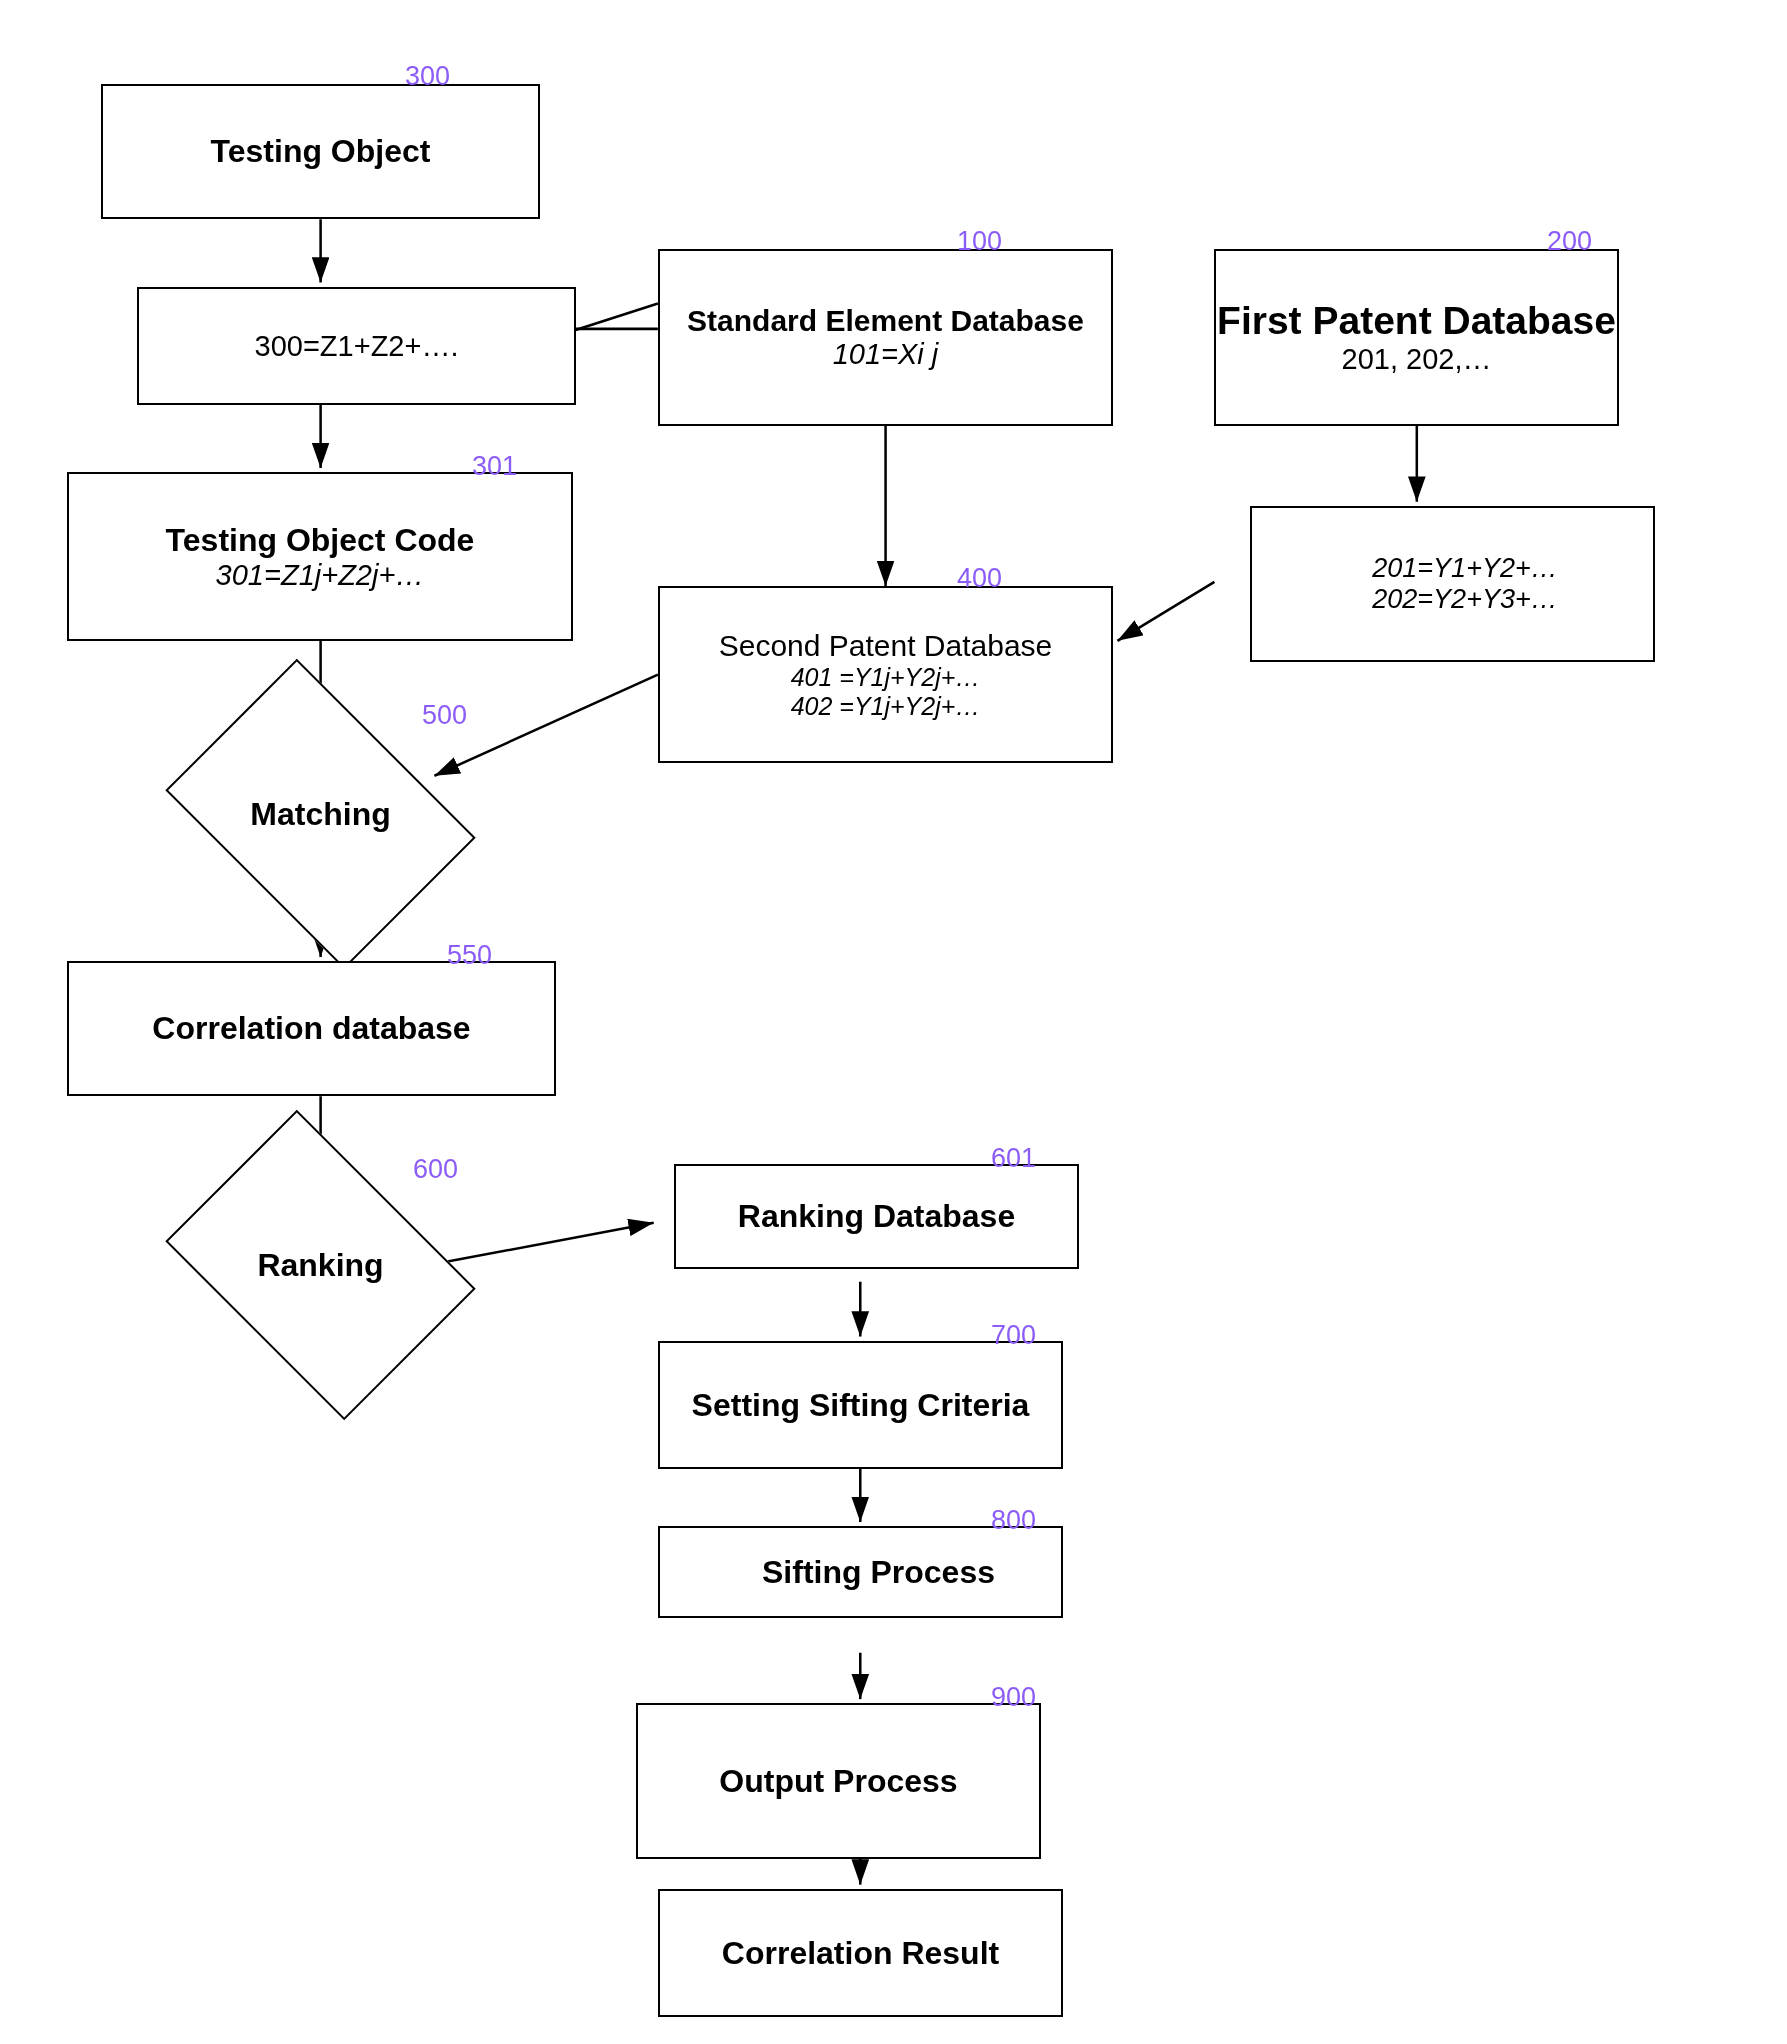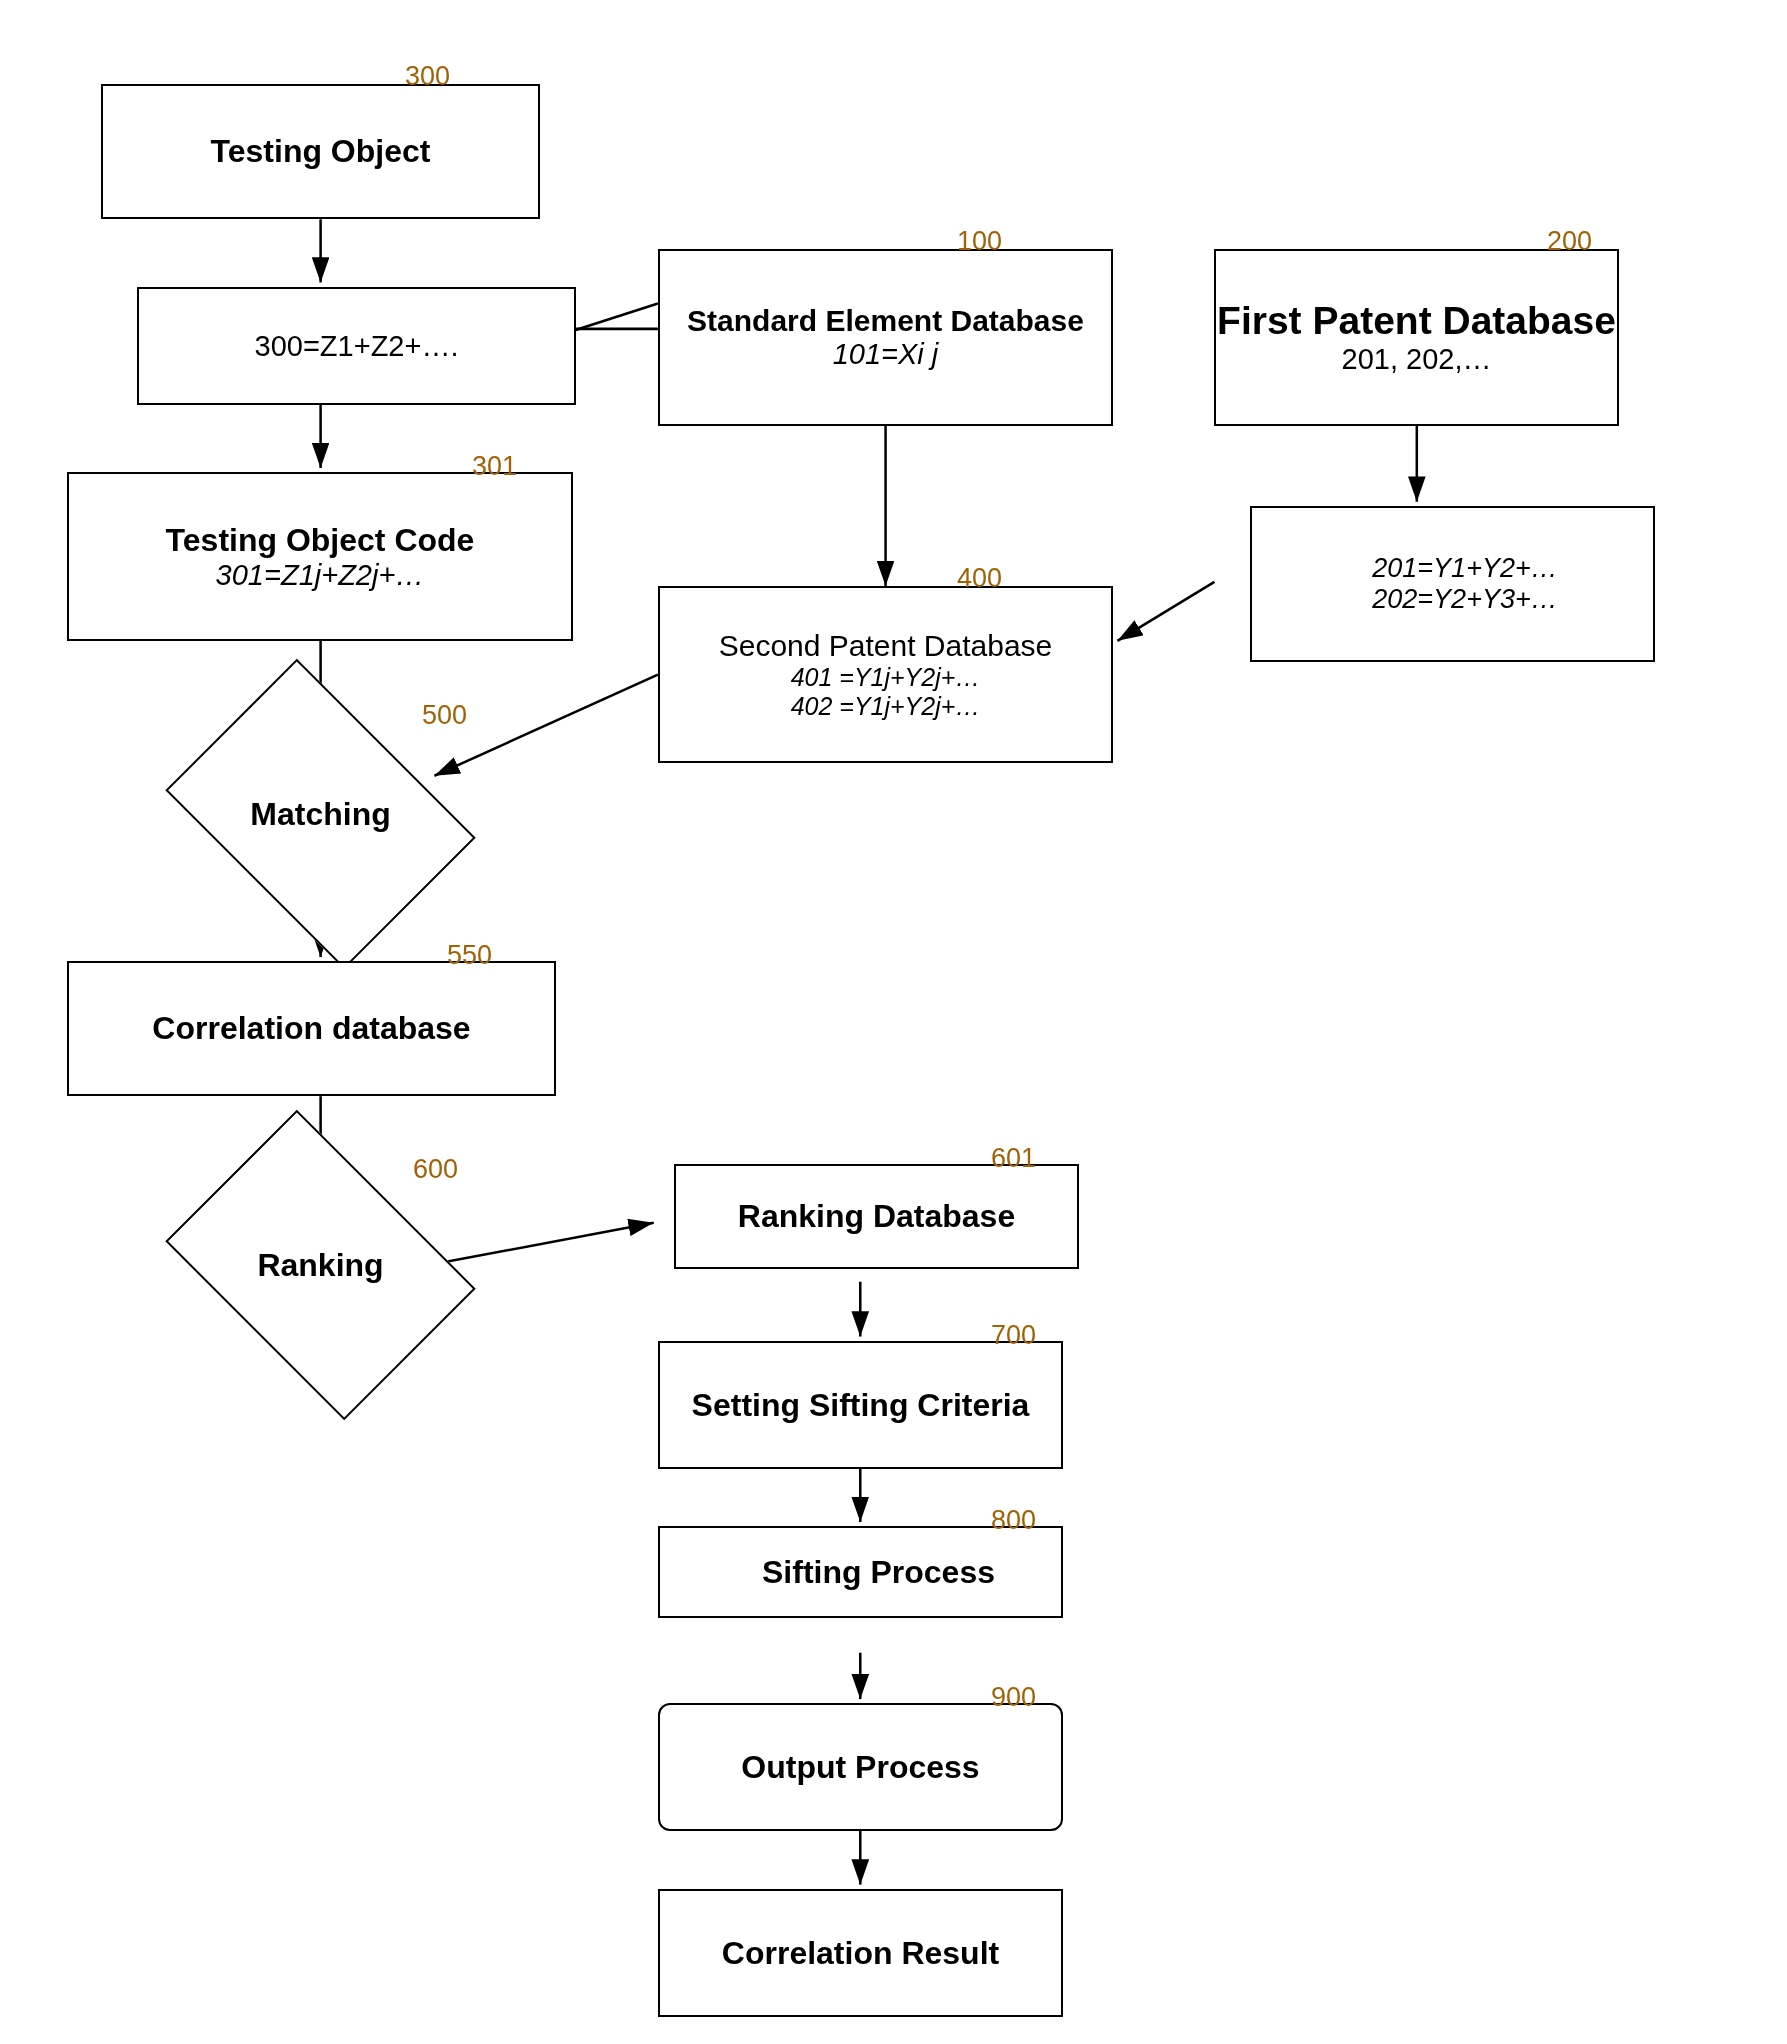--- a/index.html
+++ b/index.html
@@ -63,21 +63,21 @@
     .arrows-svg {
       position: absolute;
       top: 0; left: 0;
       width: 1788px;
       height: 2044px;
       pointer-events: none;
     }
     .label-tag {
       position: absolute;
       font-size: 27px;
-      color: #a16207;
+      color: #8b5cf6;
     }
   </style>
 </head>
 <body>
 
 <div class="diagram">
 
   <svg class="arrows-svg" viewBox="0 0 2120 2424" width="1788" height="2044">
     <defs>
       <marker id="arrowhead" markerWidth="10" markerHeight="7" refX="10" refY="3.5" orient="auto">
@@ -205,21 +205,21 @@
   </div>
 
   <div class="box box-bold" style="left:658px; top:1526px; width:405px; height:92px;padding-left:36px;">
     <span>Sifting Process</span>
   </div>
 
   <div class="label-tag" style="left:991px; top:1505px;">
     <span>800</span>
   </div>
 
-  <div class="box box-bold" style="left:658px; top:1703px; width:405px; height:128px;border-radius:12px;">
+  <div class="box box-bold" style="left:636px; top:1703px; width:405px; height:156px;">
     <span>Output Process</span>
   </div>
 
   <div class="label-tag" style="left:991px; top:1682px;">
     <span>900</span>
   </div>
 
   <div class="box box-bold" style="left:658px; top:1889px; width:405px; height:128px;">
     <span>Correlation Result</span>
   </div>

